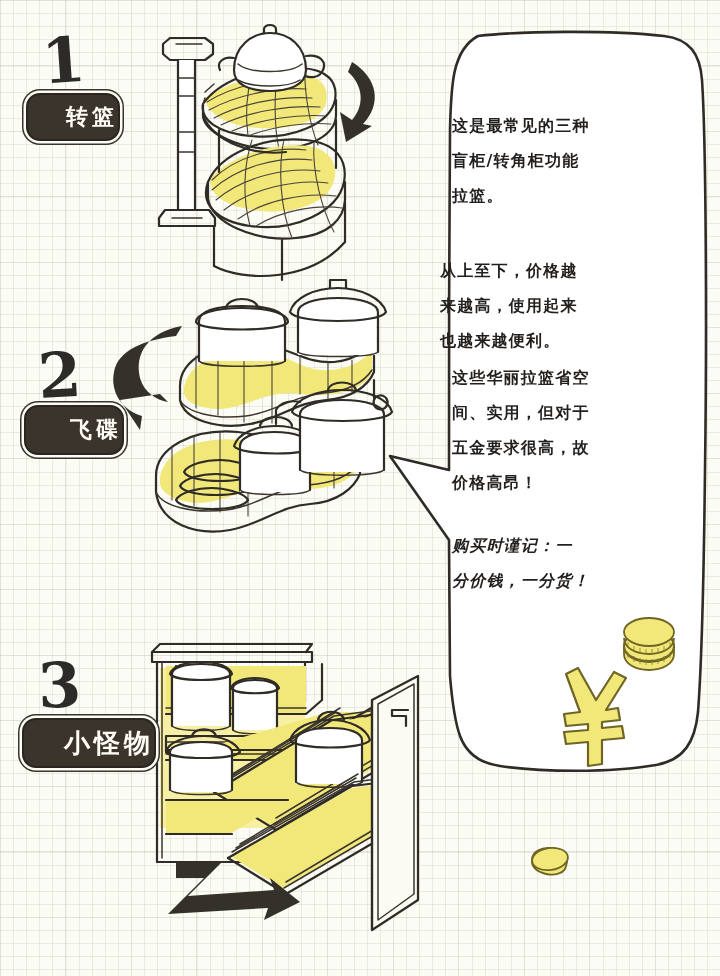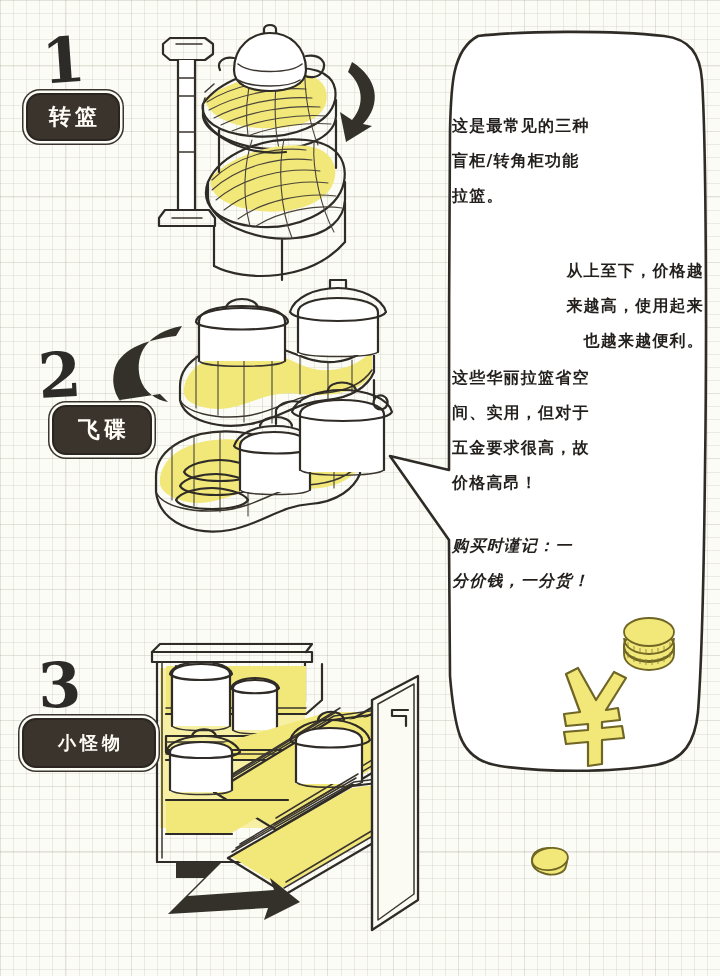--- a/index.html
+++ b/index.html
@@ -32,21 +32,21 @@
     line-height:1;
     user-select:none;
   }
   
   .badge{
     position:absolute;
     background:#3a342d;
     border-radius:14px;
     border:2.5px solid #2a2520;
     box-shadow:0 0 0 2.5px #fcfcf6, 0 0 0 4px #3a342d;
-    display:flex;align-items:center;justify-content:center;
+    display:flex;align-items:center;justify-content:flex-end;
     color:#fffdf6;
     font-family:"DejaVu Sans","Liberation Sans",sans-serif;
     font-weight:700;
     letter-spacing:4px;
     text-indent:4px;
     user-select:none;
   }
   
   .bubble-text{
     position:absolute;
@@ -338,31 +338,31 @@
              C451 86 452 50 478 36 Z"></path>
   </svg>
 
   <div class="step-num" style="left:42px;top:30px;font-size:62px;transform:rotate(-4deg);">1</div>
   <div class="step-num" style="left:38px;top:345px;font-size:62px;transform:rotate(-3deg);">2</div>
   <div class="step-num" style="left:38px;top:655px;font-size:62px;transform:rotate(-2deg);">3</div>
 
   <div class="badge" style="left:26px;top:93px;width:90px;height:44px;font-size:22px;">
     <span>转篮</span>
   </div>
-  <div class="badge" style="left:24px;top:405px;width:96px;height:46px;font-size:22px;margin-left:28px;">
+  <div class="badge" style="left:24px;top:405px;width:96px;height:46px;font-size:22px;">
     <span>飞碟</span>
   </div>
-  <div class="badge" style="left:22px;top:718px;width:130px;height:46px;font-size:18px;">
+  <div class="badge" style="left:22px;top:718px;width:130px;height:46px;font-size:26px;">
     <span>小怪物</span>
   </div>
 
   <div class="bubble-text" style="left:452px;top:108px;">这是最常见的三种
 盲柜/转角柜功能
 拉篮。</div>
-  <div class="bubble-text" style="left:472px;top:253px;text-align:right;">从上至下，价格越
+  <div class="bubble-text" style="left:440px;top:253px;">从上至下，价格越
 来越高，使用起来
 也越来越便利。</div>
   <div class="bubble-text" style="left:452px;top:360px;font-family:Liberation Serif, serif;">这些华丽拉篮省空
 间、实用，但对于
 五金要求很高，故
 价格高昂！</div>
   <div class="bubble-text" style="left:452px;top:528px;font-style:italic;">购买时谨记：一
 分价钱，一分货！</div>
 
   <svg class="svgbox" style="left:616px;top:608px;" width="70" height="72" viewBox="0 0 70 72" xmlns="http://www.w3.org/2000/svg">

